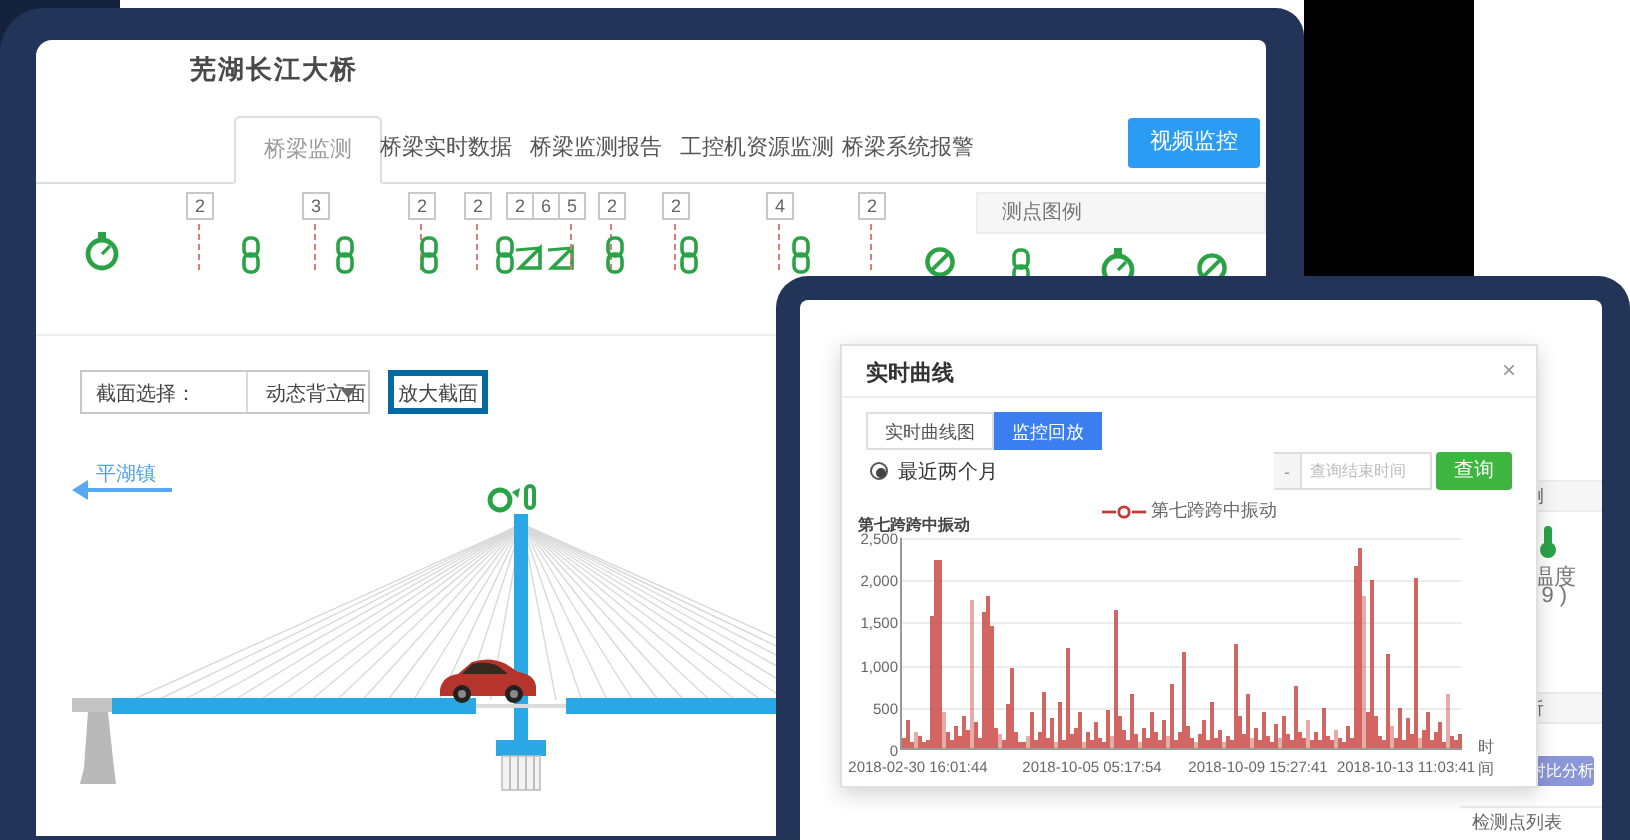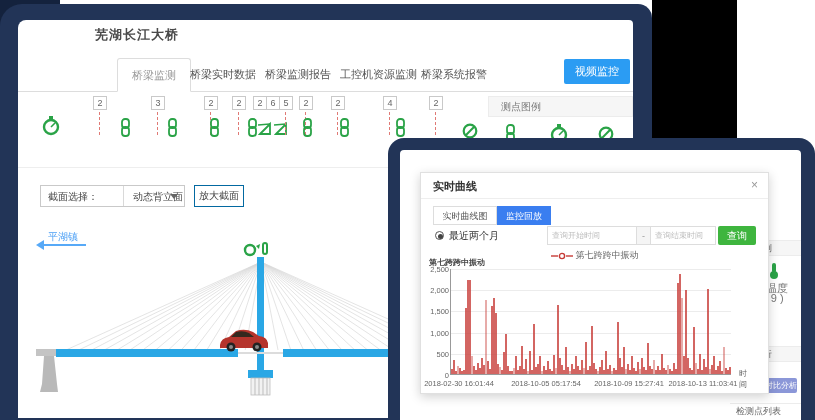--- a/index.html
+++ b/index.html
@@ -30,21 +30,21 @@
   .legend-icons { left:470px; top:97px; width:145px; height:30px; background:#fff; }
 
   .divider { left:0; top:147px; width:615px; border-top:1px solid #eee; }
 
   
   .sel-box { left:22px; top:165px; width:145px; height:22px; border:1px solid #c9c9c9; font-size:10px; color:#444; }
   .sel-label { position:absolute; left:7px; top:4px; }
   .sel-divider { position:absolute; left:82px; top:0; height:20px; border-left:1px solid #d9d9d9; }
   .sel-value { position:absolute; left:92px; top:4px; }
   .sel-caret { position:absolute; right:6px; top:8px; width:0; height:0; border-left:4px solid transparent; border-right:4px solid transparent; border-top:5px solid #666; }
-  .zoom-btn { left:176px; top:165px; width:50px; height:22px; border:1px solid #0369a1; background:#fff; font-size:10px; color:#444; text-align:center; line-height:20px; cursor:pointer; }
+  .zoom-btn { left:176px; top:165px; width:50px; height:22px; border:3px solid #0369a1; background:#fff; font-size:10px; color:#444; text-align:center; line-height:20px; cursor:pointer; }
 
   .direction { left:30px; top:210px; font-size:10px; color:#4da0f5; }
   .dir-arrow-line { left:24px; top:224px; width:44px; height:2px; background:#57a9f7; }
   .dir-arrow-head { left:18px; top:220px; width:0; height:0; border-top:5px solid transparent; border-bottom:5px solid transparent; border-right:8px solid #57a9f7; }
 
   
   .overlay-card { left:388px; top:138px; width:427px; height:282px; background:#223457; border-radius:16px 16px 0 0; }
   .overlay-panel { position:absolute; left:12px; top:12px; width:401px; height:270px; background:#fff; border-radius:4px 4px 0 0; overflow:hidden; }
 
   
@@ -294,21 +294,20 @@
       <div class="modal-hr"></div>
 
       <div class="mtab plain">实时曲线图</div>
       <div class="mtab blue">监控回放</div>
 
       <span class="radio-outer">
           <span class="radio-inner"></span>
         </span>
       <span class="radio-label">最近两个月</span>
 
-      <input class="m-input" style="left: 126px; width: 90px;" placeholder="查询开始时间">
       <div class="input-sep">-</div>
       <input class="m-input" style="left: 229px; width: 66px;" placeholder="查询结束时间">
       <div class="query-btn">查询</div>
 
       <div class="chart-legend">
         <svg class="legend-marker" width="22" height="8" viewBox="0 0 22 8">
           <line x1="0" y1="4" x2="7" y2="4" stroke="#c63a36" stroke-width="1.4"></line>
           <circle cx="11" cy="4" r="2.6" fill="#fff" stroke="#c63a36" stroke-width="1.4"></circle>
           <line x1="15" y1="4" x2="22" y2="4" stroke="#c63a36" stroke-width="1.4"></line>
         </svg><span>第七跨跨中振动</span>

